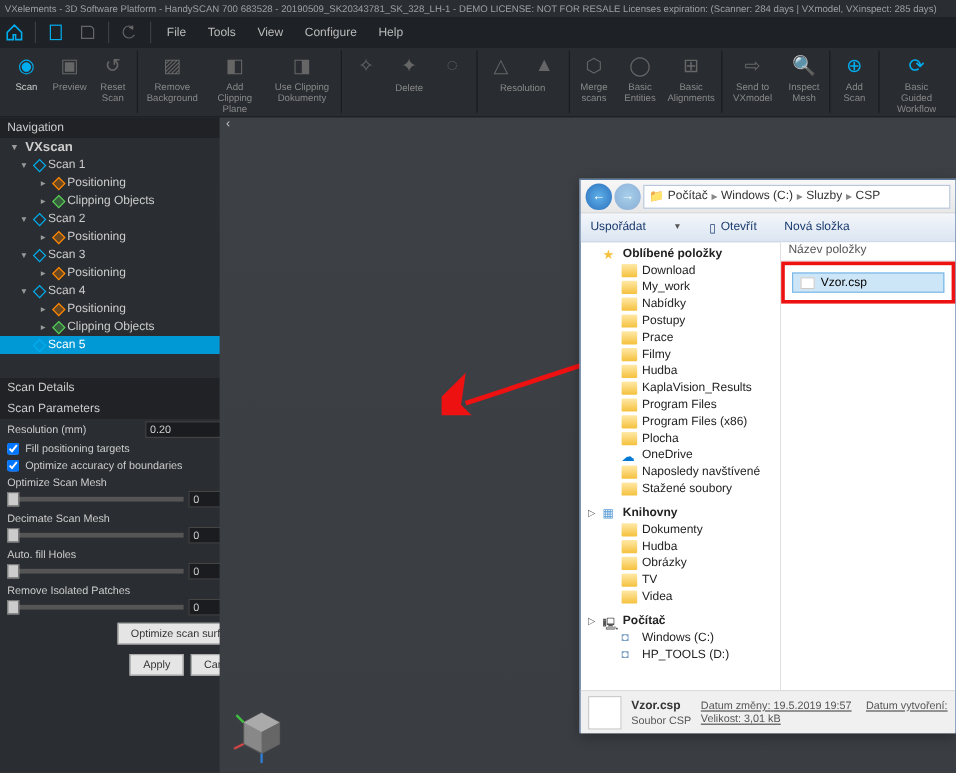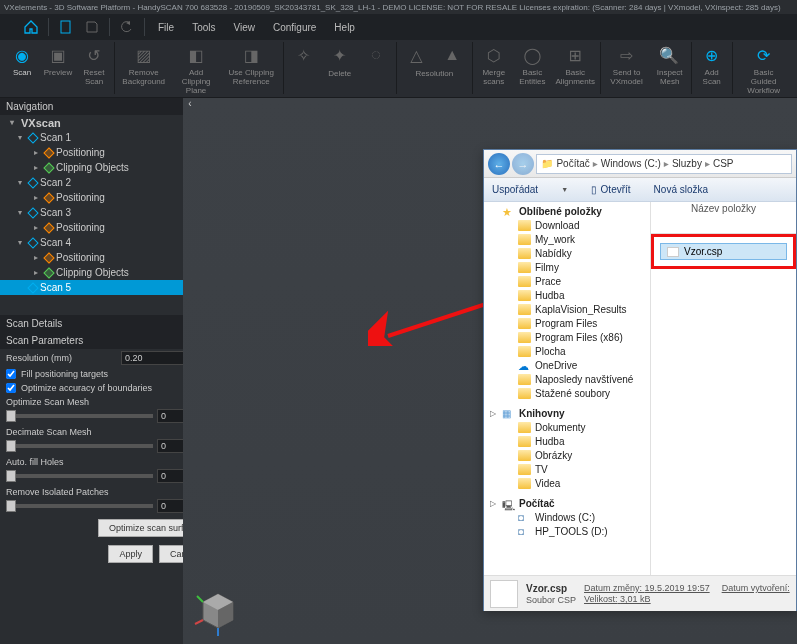--- a/index.html
+++ b/index.html
@@ -2,21 +2,21 @@
 <html><head>
 <meta charset="utf-8">
 <style>
 * { margin: 0; padding: 0; box-sizing: border-box; font-family: "Segoe UI", Arial, sans-serif; }
 body { width: 797px; height: 644px; background: #3e4348; overflow: hidden; position: relative; }
 
 
 .titlebar { height: 14px; background: #2a2d31; color: #9aa0a6; font-size: 8px; padding: 1px 4px; display: flex; align-items: center; }
 
 
-.menubar { height: 26px; background: #1e2125; display: flex; align-items: center; padding: 0 19px; gap: 2px; }
+.menubar { height: 26px; background: #1e2125; display: flex; align-items: center; padding: 0 0; gap: 2px; }
 .menubar .icon-btn { width: 24px; height: 22px; display: flex; align-items: center; justify-content: center; color: #00aeef; }
 .menubar .sep { width: 1px; height: 18px; background: #3a3f44; margin: 0 3px; }
 .menubar .menu-item { color: #bbb; font-size: 10px; padding: 4px 8px; cursor: pointer; }
 
 
 .ribbon { height: 58px; background: #292c31; display: flex; align-items: flex-start; padding: 2px 4px; border-bottom: 1px solid #1a1c1f; }
 .ribbon-btn { display: flex; flex-direction: column; align-items: center; padding: 2px 6px; color: #888; font-size: 8px; min-width: 36px; text-align: center; gap: 2px; }
 .ribbon-btn.active { color: #ccc; }
 .ribbon-btn .ico { width: 22px; height: 22px; display: flex; align-items: center; justify-content: center; font-size: 16px; color: #666; }
 .ribbon-btn.blue .ico { color: #00aeef; }
@@ -84,21 +84,21 @@
 .wt-row .arrow-t { width: 8px; font-size: 8px; color: #666; }
 .wt-row .fico { width: 13px; height: 11px; display:inline-block; }
 .wt-spacer { height: 6px; }
 .folder-ico { background: linear-gradient(#ffe9a8,#f5c13d); border-radius: 1px; }
 .star-ico::before { content:"★"; color:#f5c13d; font-size:11px; }
 .od-ico::before { content:"☁"; color:#0078d4; font-size:11px;}
 .lib-ico::before { content:"▦"; color:#5a9bd5; font-size:10px;}
 .pc-ico::before { content:"🖳"; color:#555; font-size:10px;}
 .drive-ico::before { content:"◘"; color:#7aa0c4; font-size:10px;}
 .win-list { flex: 1; background: #fff; }
-.wl-head { height: 32px; border-bottom: 1px solid #e0e0e0; font-size: 10px; color: #555; padding: 1px 6px; text-align: center; }
+.wl-head { height: 16px; border-bottom: 1px solid #e0e0e0; font-size: 10px; color: #555; padding: 1px 6px; }
 .wl-item { display: flex; align-items: center; gap: 5px; padding: 2px 6px; margin: 3px 4px; font-size: 10px; }
 .wl-item .fico { width: 12px; height: 10px; border: 1px solid #ccc; background: #fff; }
 .redbox { border: 3px solid #e11; padding: 3px 2px; }
 .wl-item.sel { background: #cde6f7; border: 1px solid #7ab8e8; }
 .win-status { height: 36px; border-top: 1px solid #ddd; background: #f0f0f0; display: flex; padding: 3px 6px; gap: 8px; font-size: 9px; color: #555; align-items:center; }
 .win-status .thumb { width: 28px; height: 28px; background: #fff; border: 1px solid #ccc; }
 .win-status .meta { display: flex; flex-direction: column; gap:1px; }
 .win-status .meta b { color: #333; font-size: 10px; }
 .win-status .cols { display:flex; gap: 12px; text-decoration: underline; }
 </style>
@@ -158,21 +158,21 @@
   <div class="ribbon-btn">
       <div class="ico">▨</div>
       <span>Remove Background</span>
     </div>
   <div class="ribbon-btn">
       <div class="ico">◧</div>
       <span>Add Clipping Plane</span>
     </div>
   <div class="ribbon-btn">
       <div class="ico">◨</div>
-      <span>Use Clipping Reference</span>
+      <span>Use Clipping Dokumenty</span>
     </div>
   <div class="ribbon-sep"></div>
   <div class="ribbon-group">
       <div class="ribbon-btn">
         <div class="ico">✧</div>
         <span>&nbsp;</span>
       </div>
       <div class="ribbon-btn">
         <div class="ico">✦</div>
         <span>&nbsp;</span>
@@ -457,26 +457,31 @@
             <span>My_work</span>
           </div>
           <div class="wt-row" style="padding-left: 22px;">
             <span class="arrow-t"></span>
             <span class="fico folder-ico"></span>
             <span>Nabídky</span>
           </div>
           <div class="wt-row" style="padding-left: 22px;">
             <span class="arrow-t"></span>
             <span class="fico folder-ico"></span>
+            <span>Postupy</span>
+          </div>
+          <div class="wt-row" style="padding-left: 22px;">
+            <span class="arrow-t"></span>
+            <span class="fico folder-ico"></span>
+            <span>Prace</span>
+          </div>
+          <div class="wt-row" style="padding-left: 22px;">
+            <span class="arrow-t"></span>
+            <span class="fico folder-ico"></span>
             <span>Filmy</span>
-          </div>
-          <div class="wt-row" style="padding-left: 22px;">
-            <span class="arrow-t"></span>
-            <span class="fico folder-ico"></span>
-            <span>Prace</span>
           </div>
           <div class="wt-row" style="padding-left: 22px;">
             <span class="arrow-t"></span>
             <span class="fico folder-ico"></span>
             <span>Hudba</span>
           </div>
           <div class="wt-row" style="padding-left: 22px;">
             <span class="arrow-t"></span>
             <span class="fico folder-ico"></span>
             <span>KaplaVision_Results</span>

